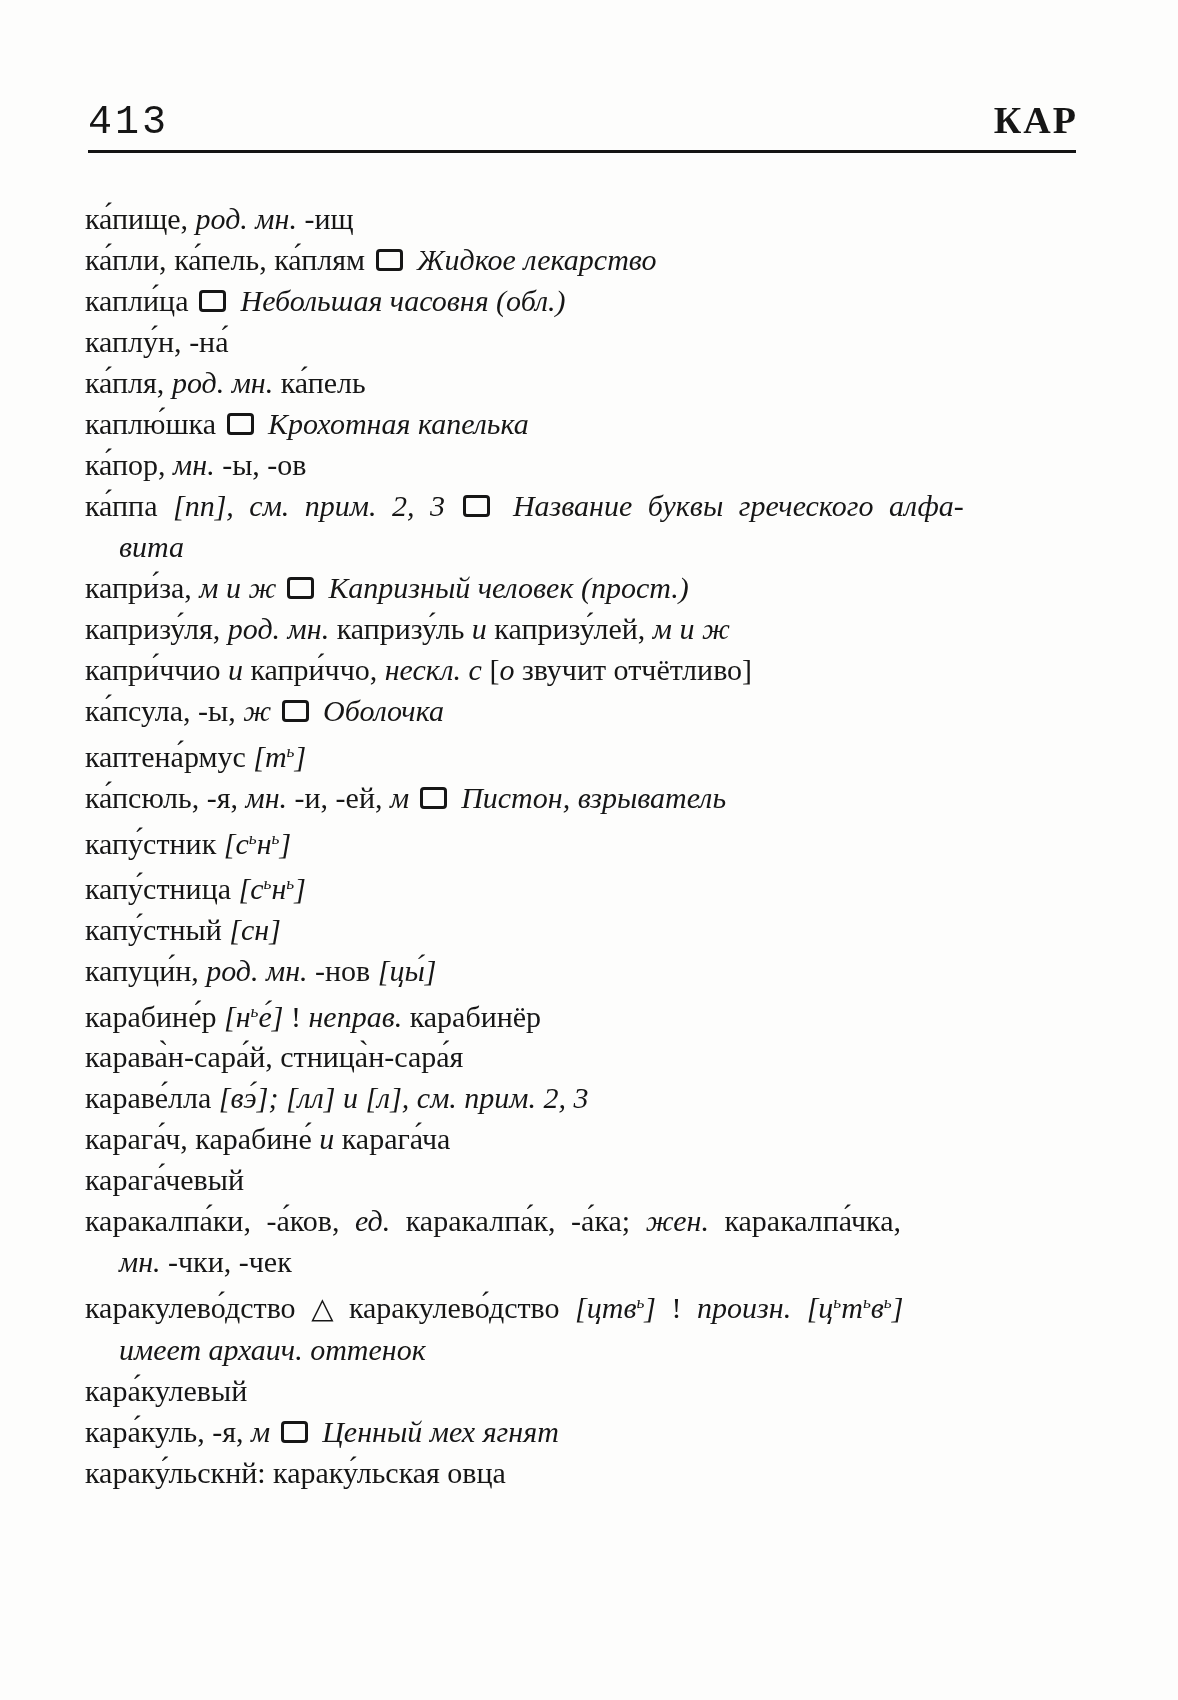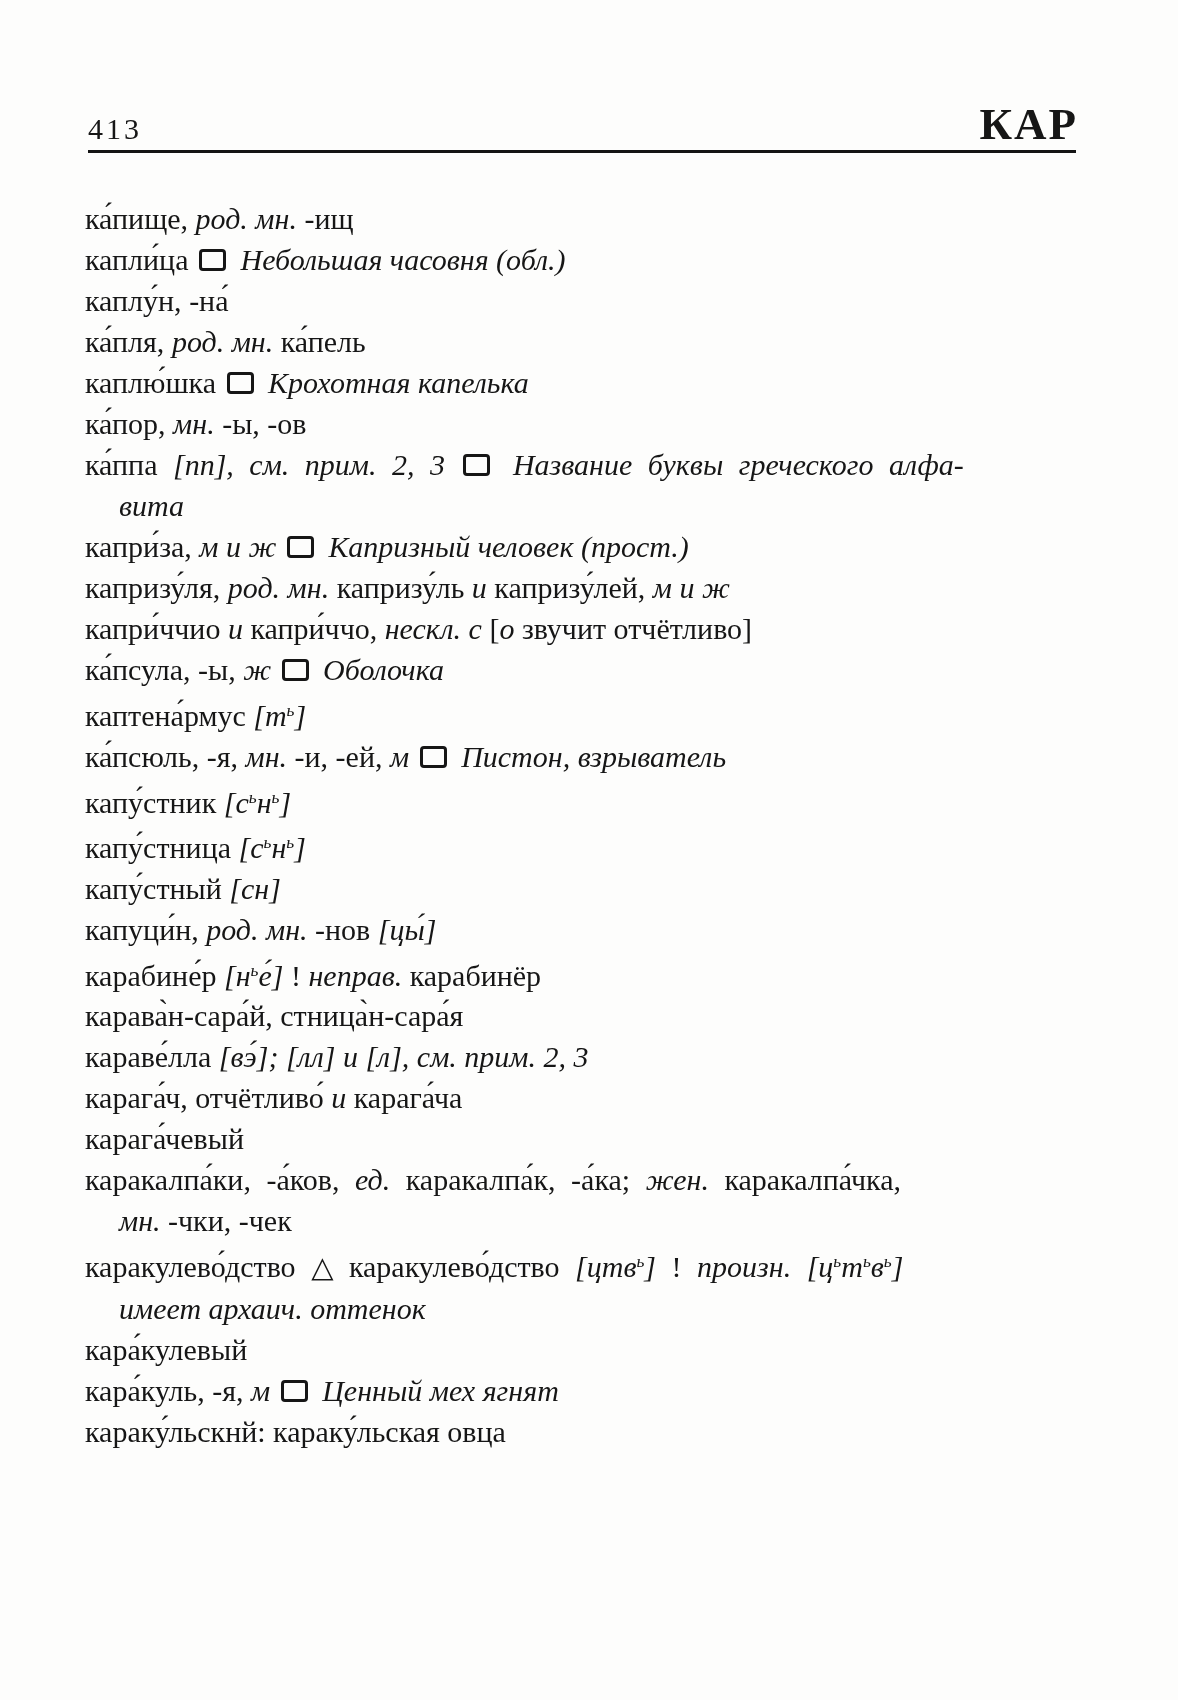--- a/index.html
+++ b/index.html
@@ -6,22 +6,22 @@
   body{
     width:1178px;height:1700px;position:relative;
     background:#fdfdfc;color:#161616;
     font-family:"Liberation Serif","DejaVu Serif",serif;
     overflow:hidden;
   }
   .header-row{
     position:absolute;top:98px;left:88px;right:100px;
     display:flex;justify-content:space-between;align-items:baseline;
   }
-  .page-number{font-size:30px;letter-spacing:3px;}
-  .guide-word{font-size:45px;font-weight:bold;letter-spacing:2px;}
+  .page-number{font-size:40px;letter-spacing:3px;font-family:Liberation Mono, monospace;}
+  .guide-word{font-size:38px;font-weight:bold;letter-spacing:2px;}
   .header-rule{
     position:absolute;top:150px;left:88px;width:988px;height:0;
     border-top:3px solid #141414;
   }
   .entries{
     position:absolute;top:198px;left:85px;right:88px;
     font-size:30px;
   }
   .line{
     line-height:41px;white-space:nowrap;
@@ -43,41 +43,42 @@
 <body>
 
 <div class="header-row">
   <span class="page-number">413</span>
   <span class="guide-word">КАР</span>
 </div>
 <div class="header-rule"></div>
 
 <div class="entries">
     <div class="line"><span class="seg-b">ка́пище,</span><span class="seg-i"> род. мн. </span><span class="seg-n">-ищ</span></div>
+    <div class="line"><span class="seg-b">ка́пли,</span><span class="seg-n"> ка́пель, ка́плям </span><span class="sq"></span><span class="seg-i"> Жидкое лекарство</span></div>
     <div class="line"><span class="seg-b">капли́ца </span><span class="sq"></span><span class="seg-i"> Небольшая часовня (обл.)</span></div>
     <div class="line"><span class="seg-b">каплу́н,</span><span class="seg-n"> -на́</span></div>
     <div class="line"><span class="seg-b">ка́пля,</span><span class="seg-i"> род. мн. </span><span class="seg-n">ка́пель</span></div>
     <div class="line"><span class="seg-b">каплю́шка </span><span class="sq"></span><span class="seg-i"> Крохотная капелька</span></div>
     <div class="line"><span class="seg-b">ка́пор,</span><span class="seg-i"> мн. </span><span class="seg-n">-ы, -ов</span></div>
     <div class="line spread"><span class="seg-b">ка́ппа </span><span class="seg-i">[пп], см. прим. 2, 3 </span><span class="sq"></span><span class="seg-i"> Название буквы греческого алфа-</span></div>
     <div class="line indent"><span class="seg-i">вита</span></div>
     <div class="line"><span class="seg-b">капри́за,</span><span class="seg-i"> м и ж </span><span class="sq"></span><span class="seg-i"> Капризный человек (прост.)</span></div>
     <div class="line"><span class="seg-b">капризу́ля,</span><span class="seg-i"> род. мн. </span><span class="seg-n">капризу́ль </span><span class="seg-i">и</span><span class="seg-n"> капризу́лей, </span><span class="seg-i">м и ж</span></div>
     <div class="line"><span class="seg-b">капри́ччио </span><span class="seg-i">и</span><span class="seg-b"> капри́ччо,</span><span class="seg-i"> нескл. с </span><span class="seg-n">[</span><span class="seg-i">о</span><span class="seg-n"> звучит отчётливо]</span></div>
     <div class="line"><span class="seg-b">ка́псула,</span><span class="seg-n"> -ы, </span><span class="seg-i">ж </span><span class="sq"></span><span class="seg-i"> Оболочка</span></div>
     <div class="line"><span class="seg-b">каптена́рмус </span><span class="seg-i">[т</span><span class="seg-is">ь</span><span class="seg-i">]</span></div>
     <div class="line"><span class="seg-b">ка́псюль,</span><span class="seg-n"> -я, </span><span class="seg-i">мн. </span><span class="seg-n">-и, -ей, </span><span class="seg-i">м </span><span class="sq"></span><span class="seg-i"> Пистон, взрыватель</span></div>
     <div class="line"><span class="seg-b">капу́стник </span><span class="seg-i">[с</span><span class="seg-is">ь</span><span class="seg-i">н</span><span class="seg-is">ь</span><span class="seg-i">]</span></div>
     <div class="line"><span class="seg-b">капу́стница </span><span class="seg-i">[с</span><span class="seg-is">ь</span><span class="seg-i">н</span><span class="seg-is">ь</span><span class="seg-i">]</span></div>
     <div class="line"><span class="seg-b">капу́стный </span><span class="seg-i">[сн]</span></div>
     <div class="line"><span class="seg-b">капуци́н,</span><span class="seg-i"> род. мн. </span><span class="seg-n">-нов </span><span class="seg-i">[цы́]</span></div>
     <div class="line"><span class="seg-b">карабине́р </span><span class="seg-i">[н</span><span class="seg-is">ь</span><span class="seg-i">е́]</span><span class="seg-n"> ! </span><span class="seg-i">неправ.</span><span class="seg-n"> карабинёр</span></div>
     <div class="line"><span class="seg-b">карава̀н-сара́й,</span><span class="seg-n"> стница̀н-сара́я</span></div>
     <div class="line"><span class="seg-b">караве́лла </span><span class="seg-i">[вэ́]; [лл] и [л], см. прим. 2, 3</span></div>
-    <div class="line"><span class="seg-b">карага́ч,</span><span class="seg-n"> отчётливо́ </span><span class="seg-i">и</span><span class="seg-n"> карага́ча</span></div>
+    <div class="line"><span class="seg-b">карага́ч,</span><span class="seg-n"> карабине́ </span><span class="seg-i">и</span><span class="seg-n"> карага́ча</span></div>
     <div class="line"><span class="seg-b">карага́чевый</span></div>
     <div class="line spread"><span class="seg-b">каракалпа́ки,</span><span class="seg-n"> -а́ков, </span><span class="seg-i">ед. </span><span class="seg-n">каракалпа́к, -а́ка; </span><span class="seg-i">жен. </span><span class="seg-n">каракалпа́чка,</span></div>
     <div class="line indent"><span class="seg-i">мн. </span><span class="seg-n">-чки, -чек</span></div>
     <div class="line spread"><span class="seg-b">каракулево́дство </span><span class="tri">△</span><span class="seg-n"> каракулево́дство </span><span class="seg-i">[цтв</span><span class="seg-is">ь</span><span class="seg-i">]</span><span class="seg-n"> ! </span><span class="seg-i">произн. [ц</span><span class="seg-is">ь</span><span class="seg-i">т</span><span class="seg-is">ь</span><span class="seg-i">в</span><span class="seg-is">ь</span><span class="seg-i">]</span></div>
     <div class="line indent"><span class="seg-i">имеет архаич. оттенок</span></div>
     <div class="line"><span class="seg-b">кара́кулевый</span></div>
     <div class="line"><span class="seg-b">кара́куль,</span><span class="seg-n"> -я, </span><span class="seg-i">м </span><span class="sq"></span><span class="seg-i"> Ценный мех ягнят</span></div>
     <div class="line"><span class="seg-b">караку́льскнй:</span><span class="seg-n"> караку́льская овца</span></div>
   </div>
 

